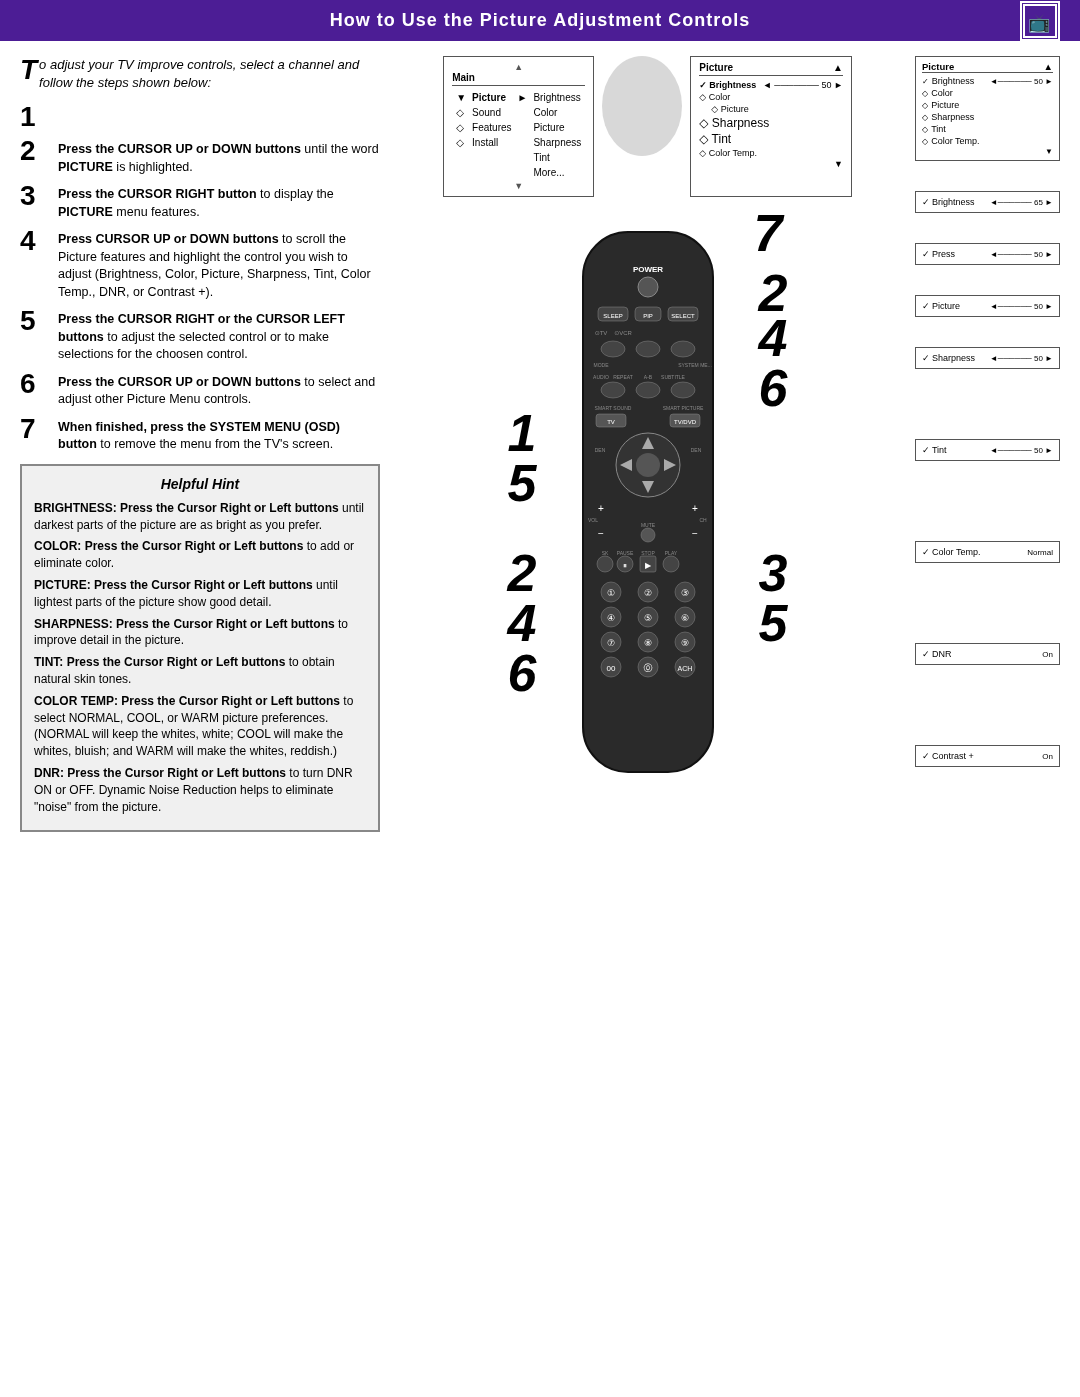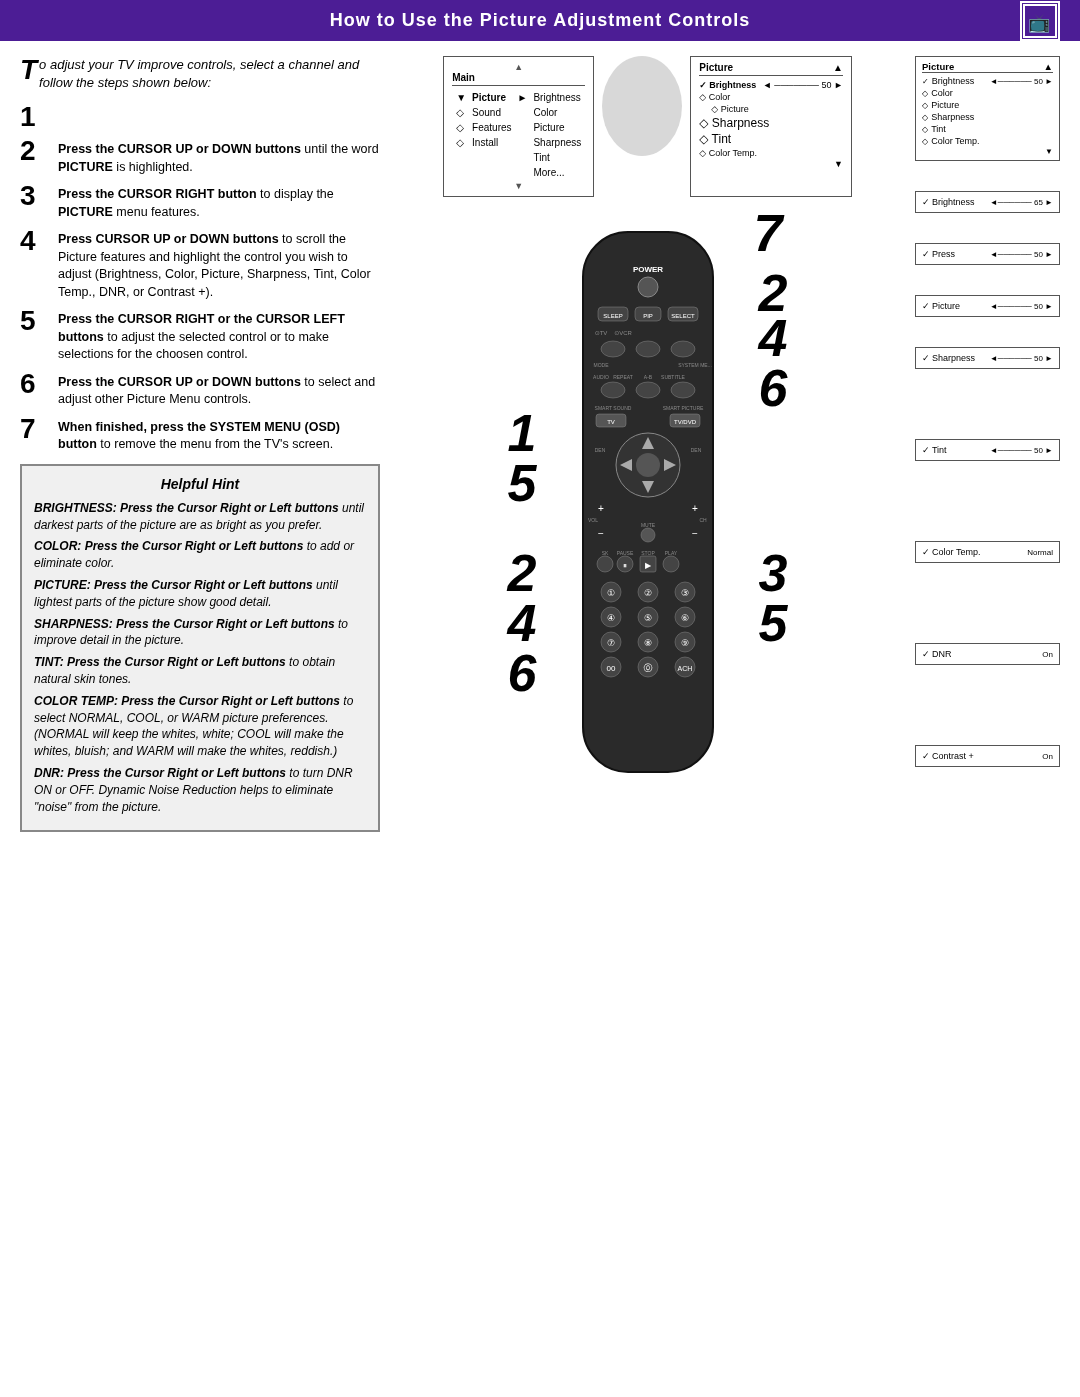--- a/index.html
+++ b/index.html
@@ -103,21 +103,20 @@
       font-size: 14px;
       font-weight: bold;
       text-align: center;
       margin-bottom: 8px;
       font-style: italic;
     }
     .helpful-hint p {
       font-size: 12px;
       line-height: 1.4;
       margin-bottom: 5px;
-      font-style: italic;
     }
 
     
     .center-column {
       flex: 1;
       display: flex;
       flex-direction: column;
       align-items: center;
       position: relative;
     }

